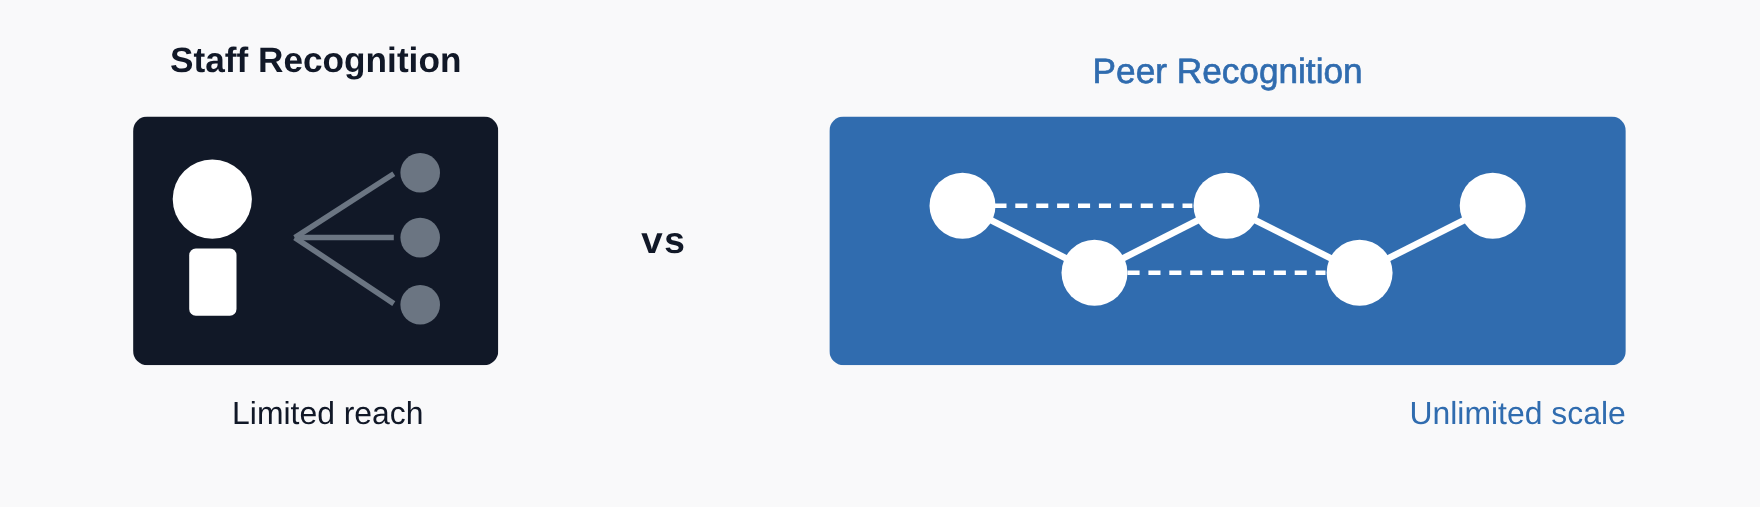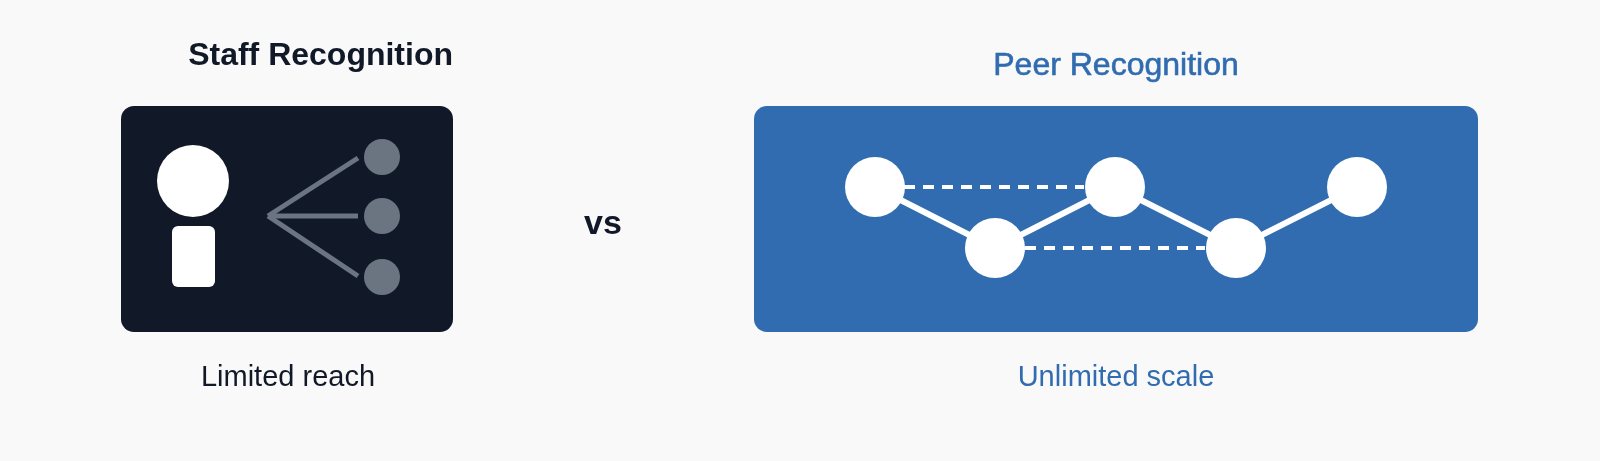--- a/index.html
+++ b/index.html
@@ -11,38 +11,39 @@
       font-family: "Liberation Sans", "DejaVu Sans", sans-serif;
     }
     .title {
       position: absolute;
       font-size: 32px;
       font-weight: 700;
       text-align: center;
       white-space: nowrap;
       line-height: 1;
     }
-    .title.staff { left: 121px; width: 332px; top: 38px; color: #111827; text-align: right; }
+    .title.staff { left: 121px; width: 332px; top: 38px; color: #111827; }
     .title.peer { left: 754px; width: 724px; top: 38px; color: #306caf; font-weight: 400; margin-top: 10px; -webkit-text-stroke: 0.6px #306caf; }
     .caption {
       position: absolute;
       font-size: 29px;
       text-align: center;
       white-space: nowrap;
       line-height: 1;
     }
-    .caption.staff { left: 122px; width: 332px; top: 362px; color: #111827; }
-    .caption.peer { left: 754px; width: 724px; top: 362px; color: #306caf; }
+    .caption.staff { left: 132px; width: 332px; top: 362px; color: #111827; }
+    .caption.peer { left: 754px; width: 724px; top: 362px; color: #306caf; text-align: right; }
     .vs {
       position: absolute;
       left: 553px; width: 100px; top: 205px;
       text-align: center;
       font-size: 34px; font-weight: 700;
       color: #111827;
       line-height: 1;
+      font-family: Liberation Mono, monospace;
     }
     .panel { position: absolute; }
     .panel.staff { left: 121px; top: 106px; width: 332px; height: 226px; }
     .panel.peer { left: 754px; top: 106px; width: 724px; height: 226px; }
     .panel svg { display: block; }
   </style>
 </head>
 <body>
 
 <div class="title staff">Staff Recognition</div>

